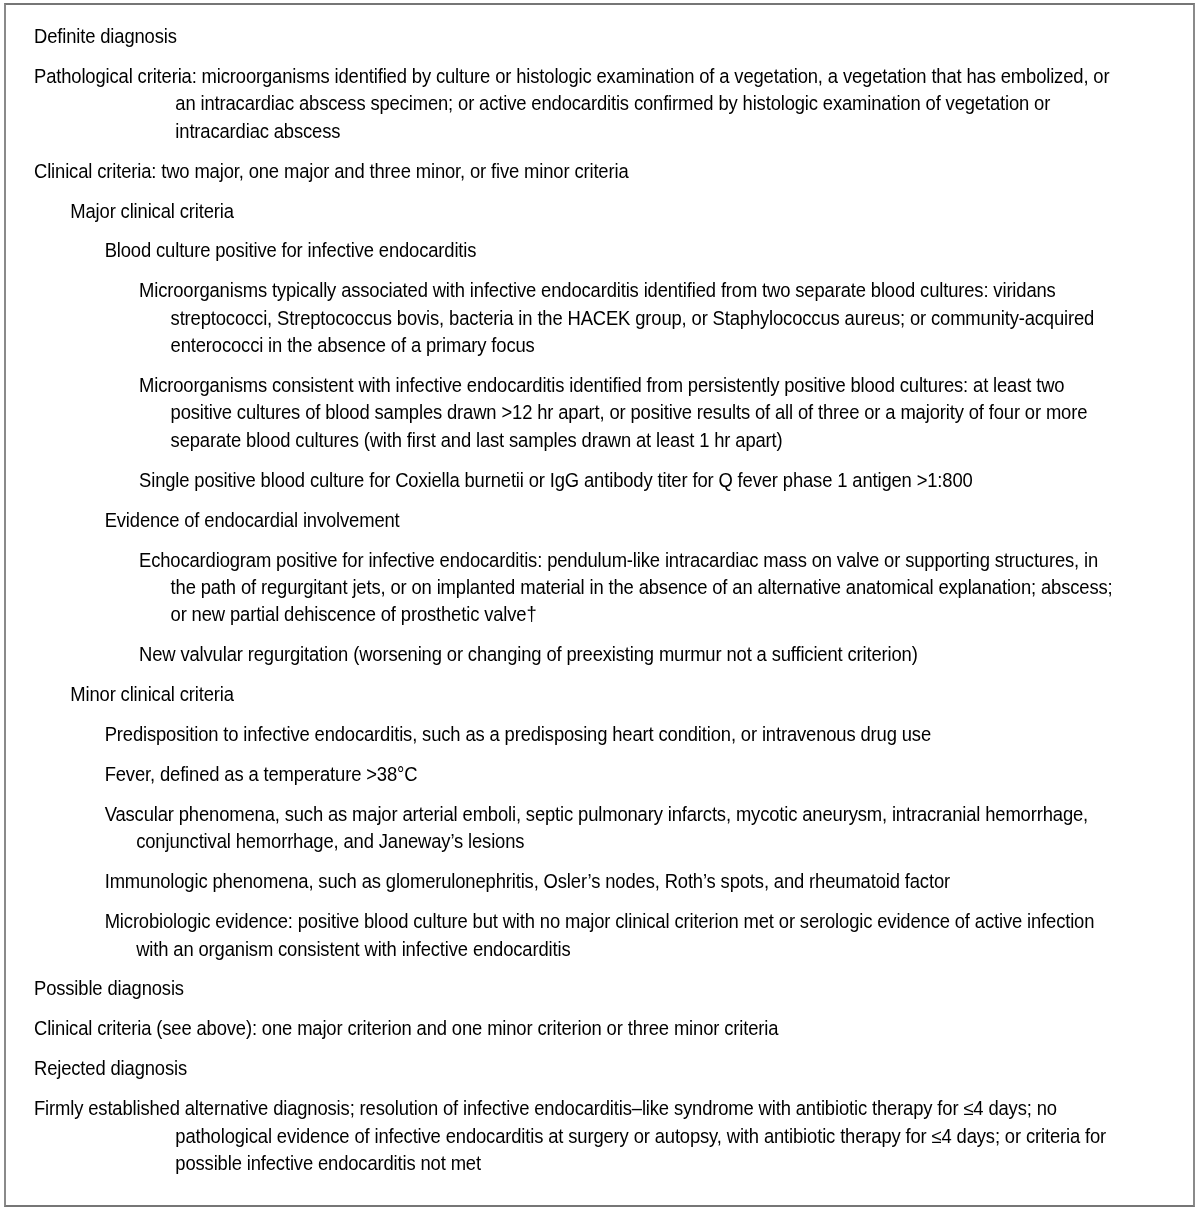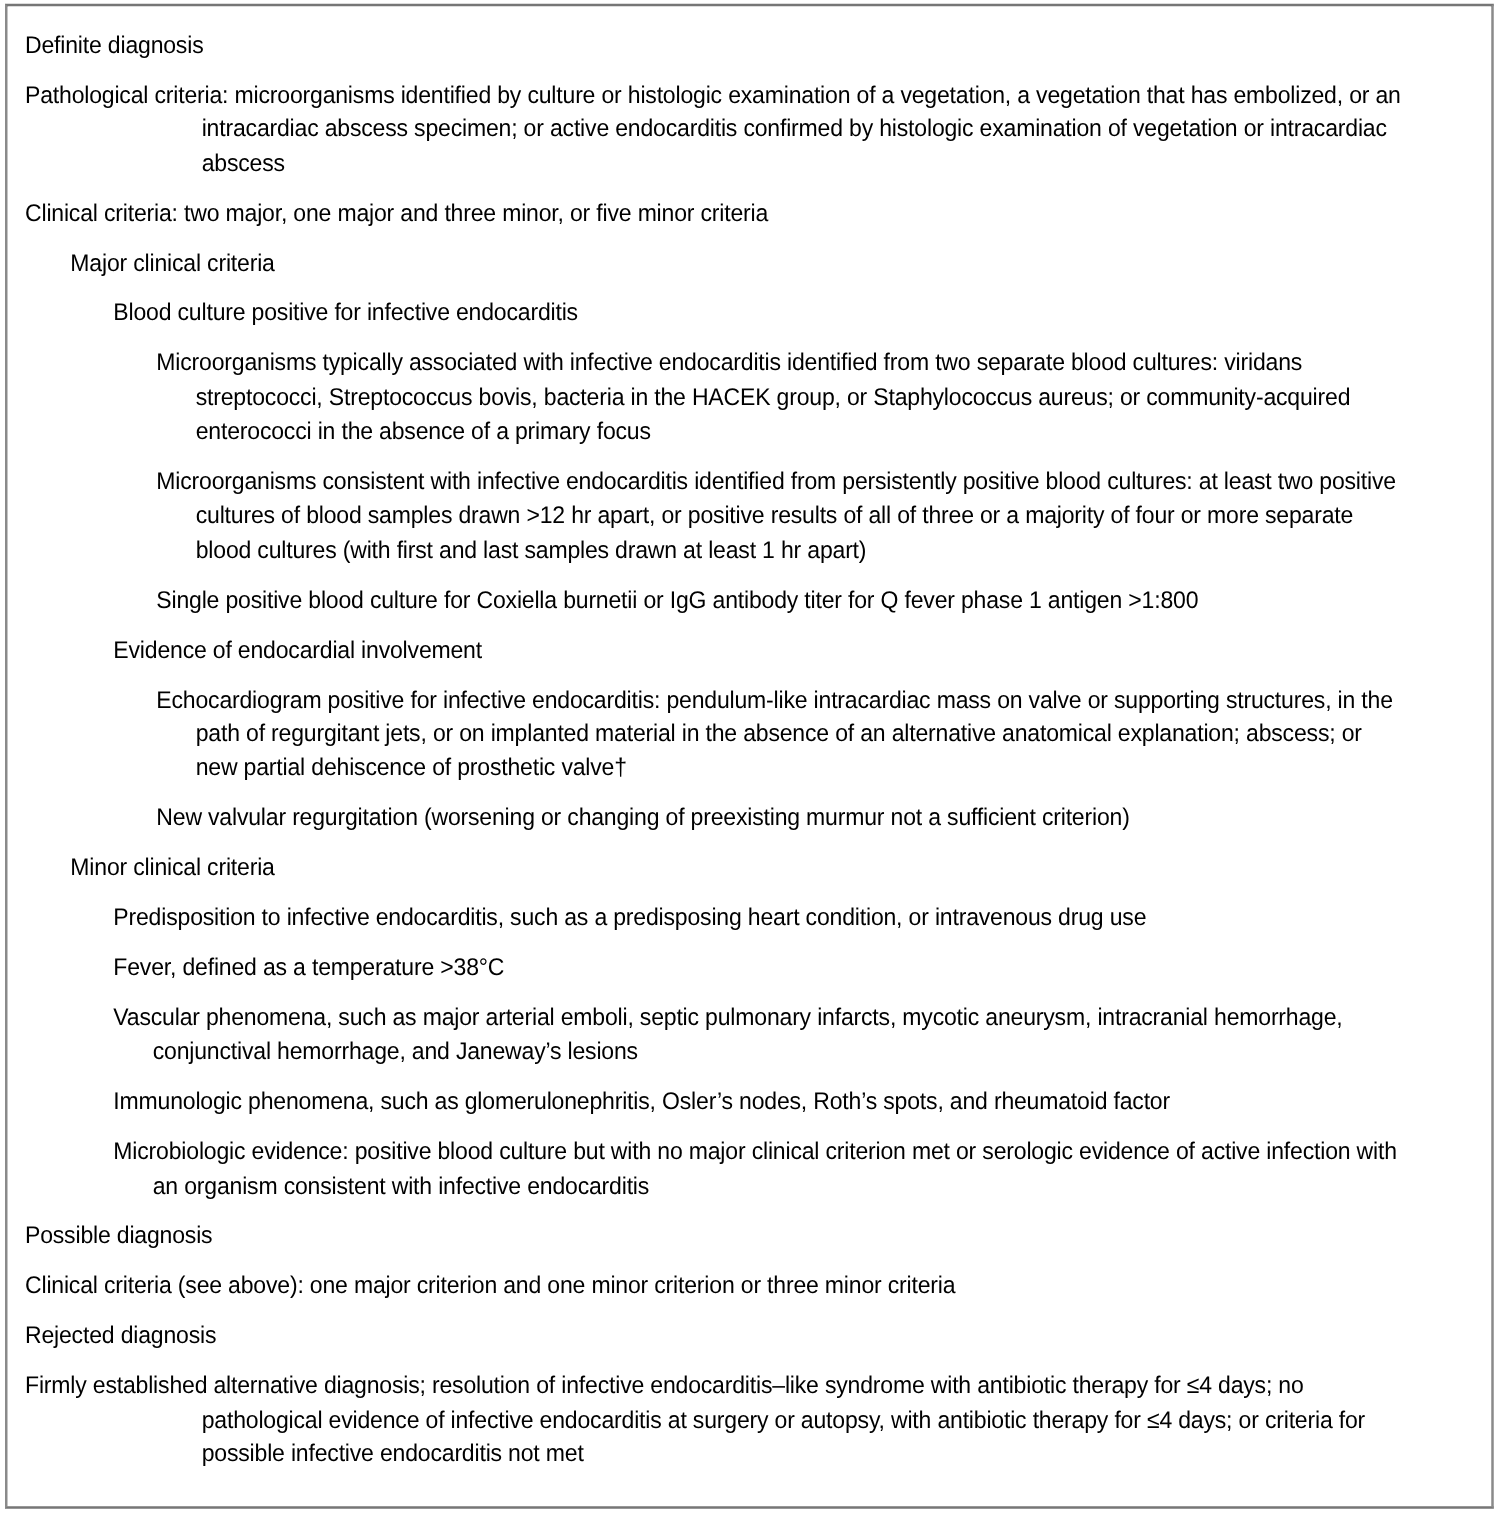--- a/index.html
+++ b/index.html
@@ -27,21 +27,21 @@
     border-right: 2px solid #8a8a8a;
     box-sizing: border-box;
     background: #ffffff;
   }
 
   #rows {
     position: absolute;
     left: 0;
     top: 0;
     right: 0;
-    padding: 18px 14px 10px 14px;
+    padding: 18px 14px 10px 28px;
     box-sizing: border-box;
   }
 
   .row {
     font-size: 19.3px;
     line-height: 27.4px;
     letter-spacing: -0.15px;
     margin-bottom: 12.5px;
     text-align: left;
     transform: scaleX(0.955);

